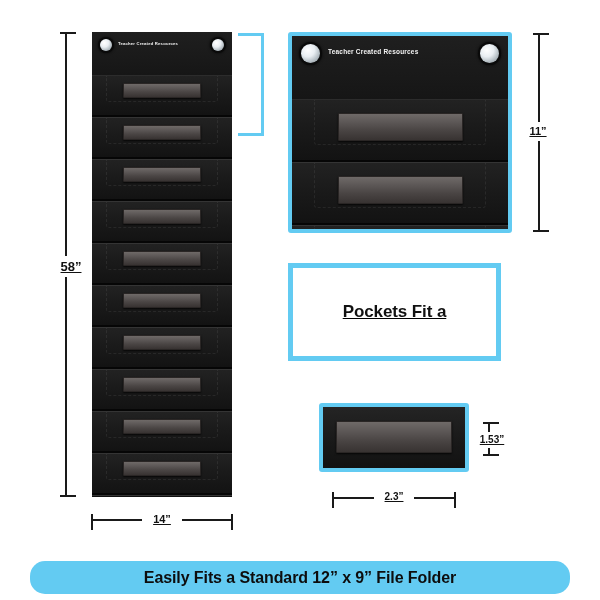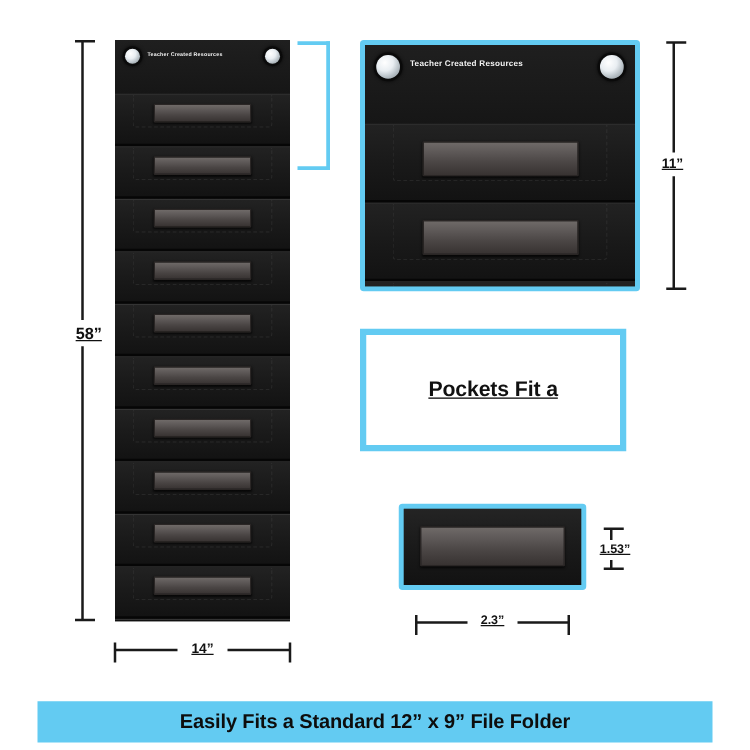--- a/index.html
+++ b/index.html
@@ -156,20 +156,21 @@
     letter-spacing: -.1px;
   }
 
   
   .banner {
     position: absolute;
     background: #63cbf2;
     display: flex;
     align-items: center;
     justify-content: center;
+    border-radius: 15px;
   }
   .banner-text {
     color: #0d0d0d;
     font-weight: bold;
     font-size: 16px;
     white-space: nowrap;
     letter-spacing: -.1px;
   }
 </style>
 </head>

